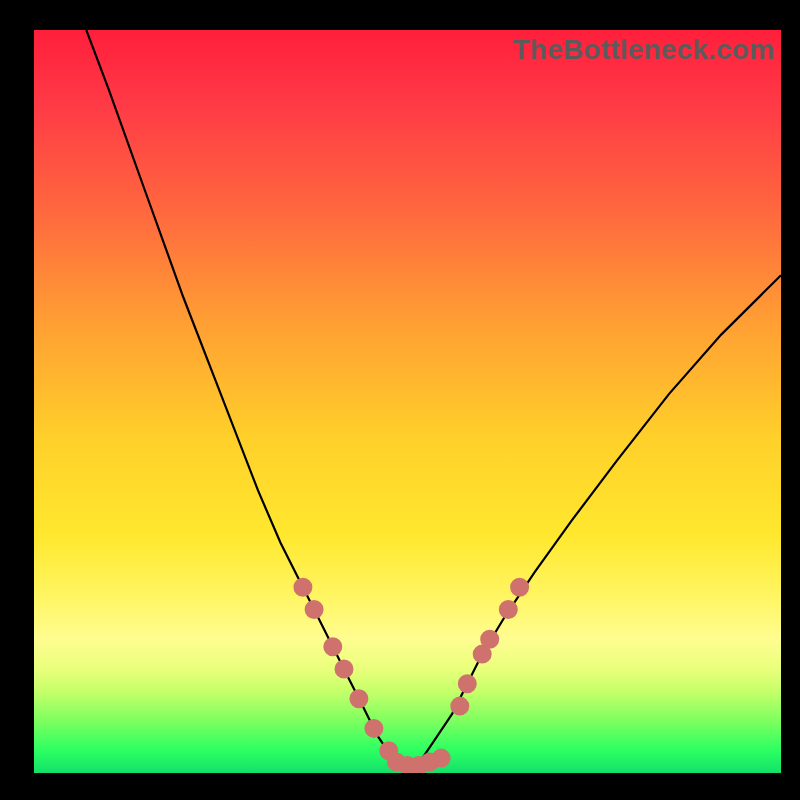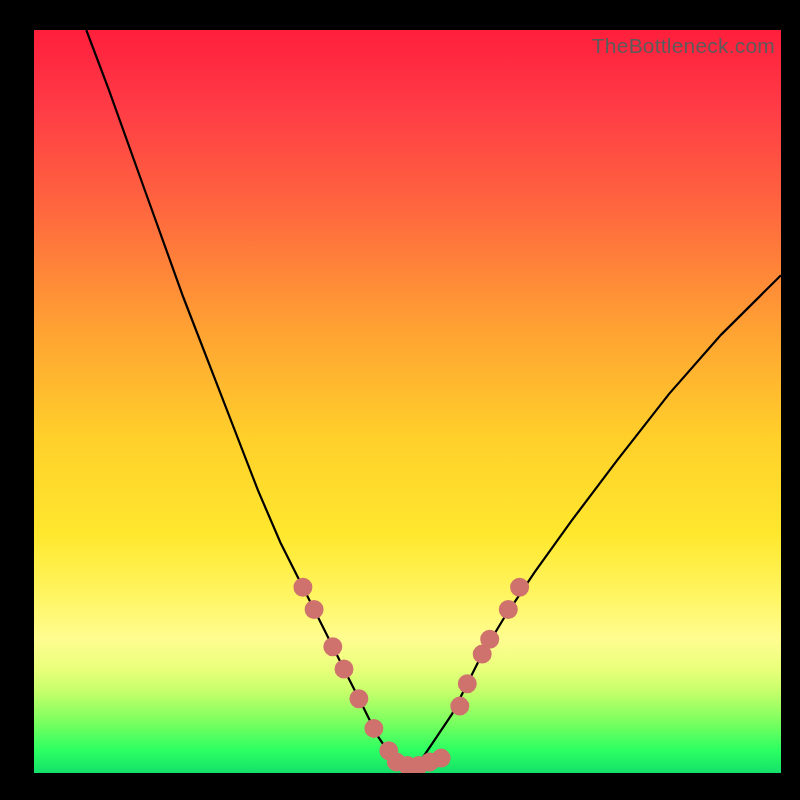--- a/index.html
+++ b/index.html
@@ -38,22 +38,22 @@
       #c6ff6a 89%,
       #7dff5f 93%,
       #2bff62 97%,
       #14e06a 100%
     );
   }
   .watermark {
     position: absolute;
     top: 4px;
     right: 6px;
-    font-size: 21px;
-    font-weight: 400;
+    font-size: 28px;
+    font-weight: 700;
     color: #5b5b5b;
     letter-spacing: 0.2px;
     user-select: none;
     text-align: center;
   }
   svg.overlay {
     position: absolute;
     left: 0;
     top: 0;
     width: 747px;

